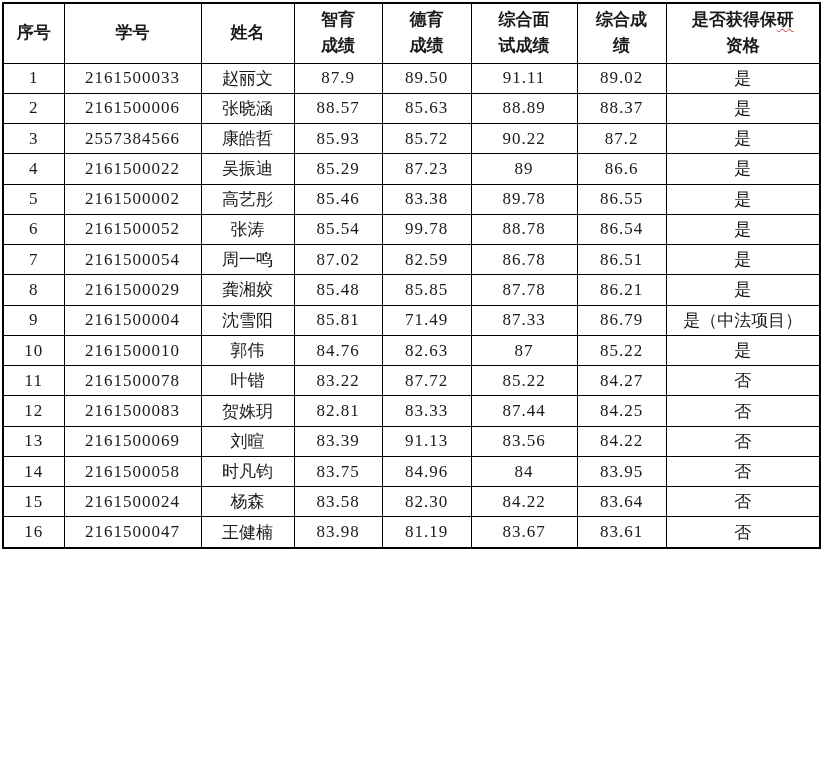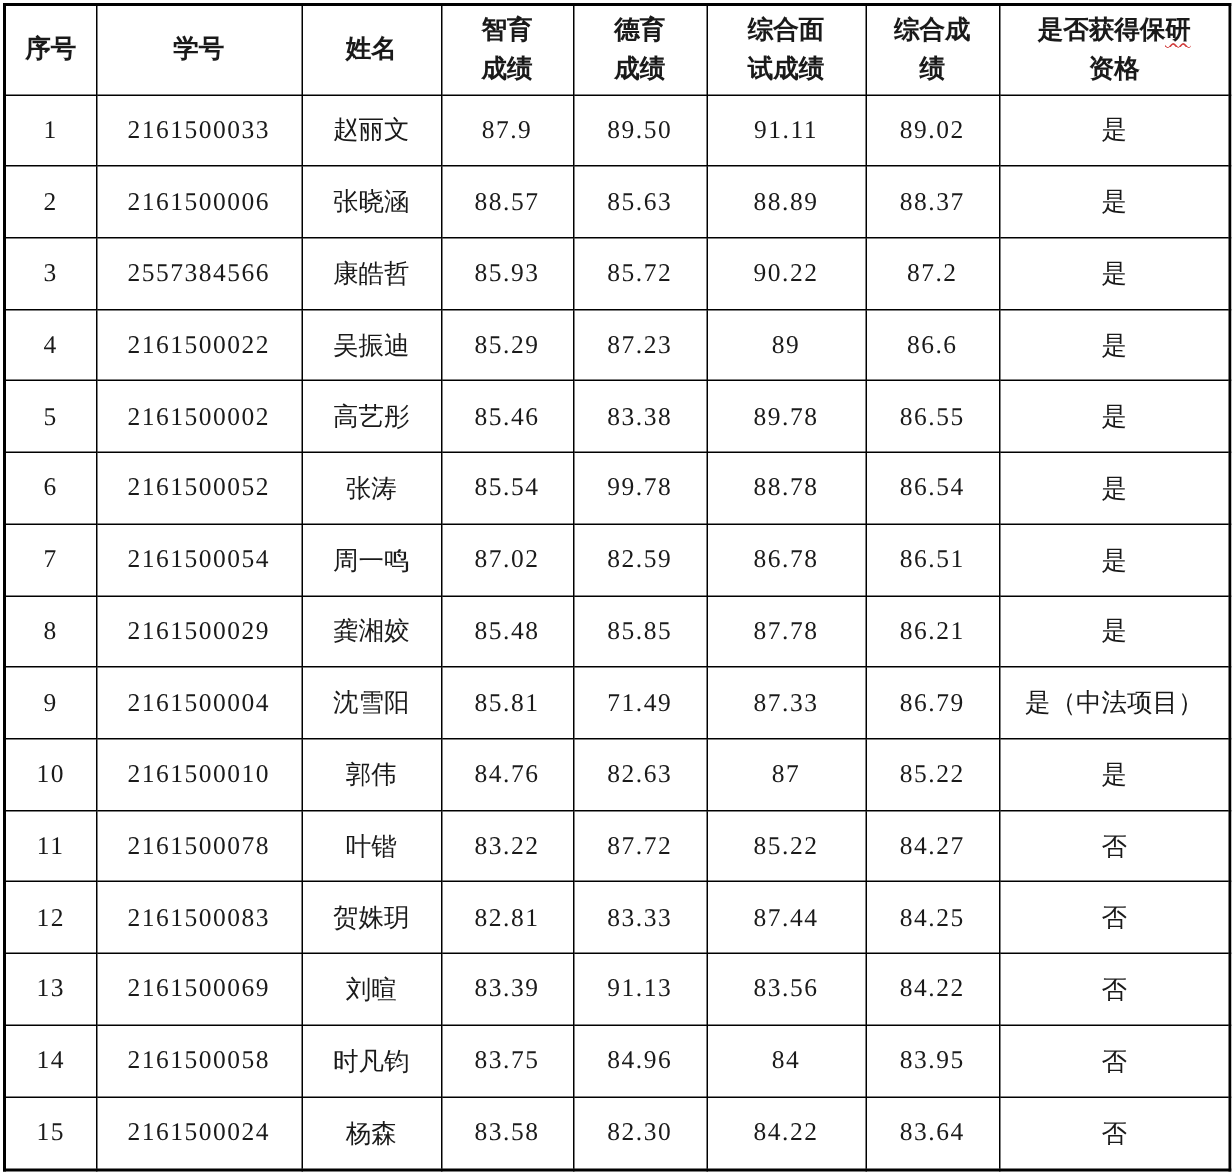--- a/index.html
+++ b/index.html
@@ -7,21 +7,21 @@
     padding: 0;
     background: #ffffff;
     width: 821px;
     height: 783px;
     overflow: hidden;
   }
   table {
     border-collapse: collapse;
     table-layout: fixed;
     width: 817px;
-    height: 779px;
+    height: 547px;
     margin: 2px;
     background: #ffffff;
     border: 2px solid #000000;
     font-family: "Liberation Serif", serif;
     color: #1a1a1a;
   }
   th, td {
     border: 1px solid #000000;
     text-align: center;
     vertical-align: middle;
@@ -245,14 +245,24 @@
       <tr>
         <td class="num">15</td>
         <td class="num">2161500024</td>
         <td>杨森</td>
         <td class="num">83.58</td>
         <td class="num">82.30</td>
         <td class="num">84.22</td>
         <td class="num">83.64</td>
         <td>否</td>
       </tr>
+      <tr>
+        <td class="num">16</td>
+        <td class="num">2161500047</td>
+        <td><span class="wavy-blue">王健楠</span></td>
+        <td class="num">83.98</td>
+        <td class="num">81.19</td>
+        <td class="num">83.67</td>
+        <td class="num">83.61</td>
+        <td>否</td>
+      </tr>
     </tbody>
 </table>
 
 </body></html>

